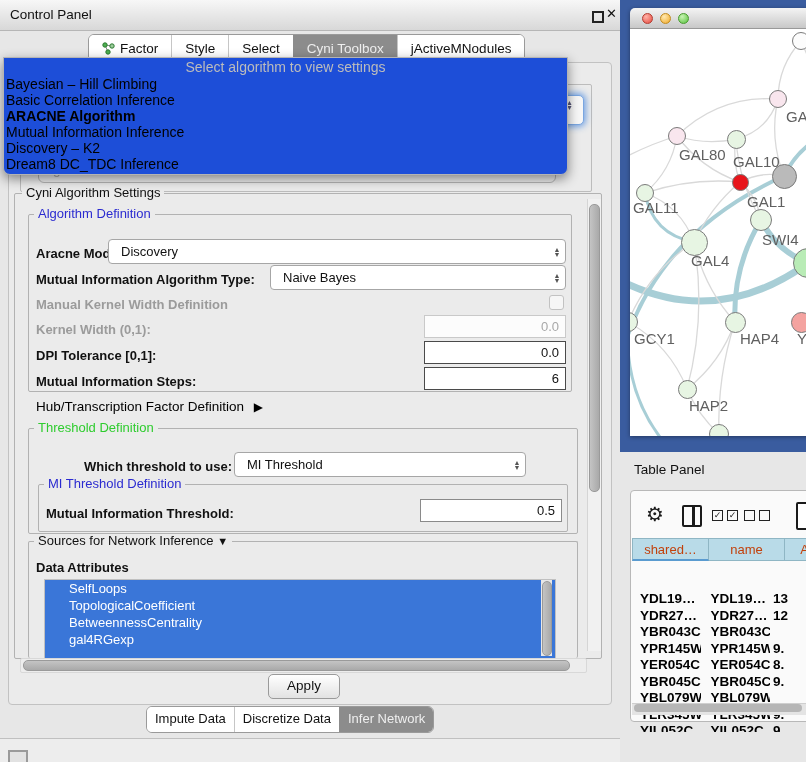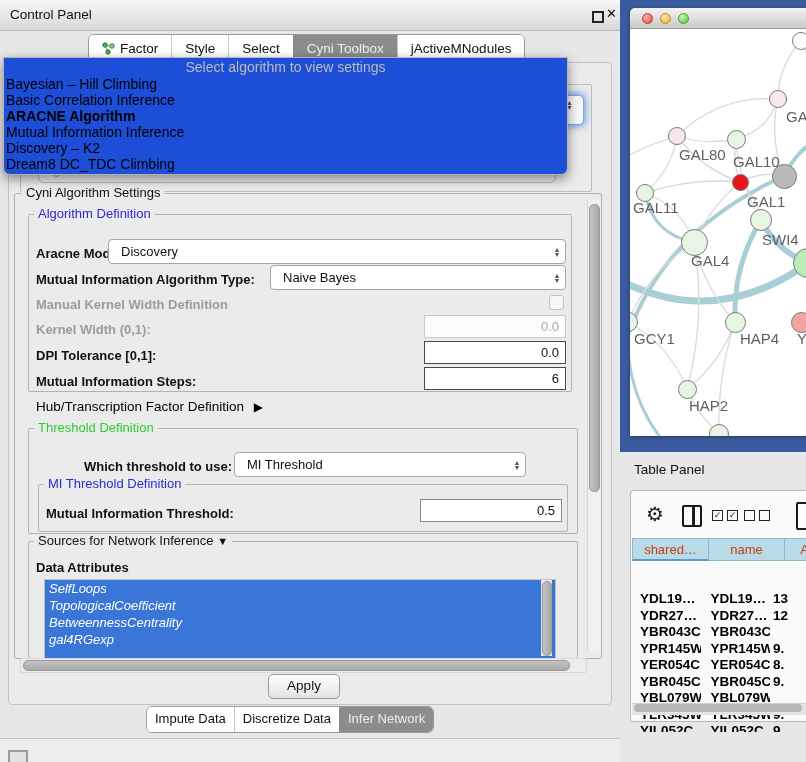--- a/index.html
+++ b/index.html
@@ -44,21 +44,21 @@
   .combo .arrows{width:16px;display:flex;flex-direction:column;align-items:center;color:#555;font-size:7px;line-height:5px;}
   .tfield{background:#fff;border:1px solid #4a4a4a;font-size:13px;color:#111;text-align:right;padding-right:6px;box-sizing:border-box;line-height:21px;}
   .tfield.disabled{border:1px solid #c9c9c9;color:#a8a8a8;background:#fcfcfc;}
   .checkbox{width:13px;height:13px;border:1px solid #c2c2c2;border-radius:3px;background:#f6f6f6;}
 
   .vscroll-track{background:#f1f1f1;border-left:1px solid #d5d5d5;}
   .scroll-thumb{background:linear-gradient(90deg,#c4c4c4,#a9a9a9);border-radius:5px;border:1px solid #9a9a9a;}
   .hscroll-track{background:#ededed;border:1px solid #d8d8d8;border-radius:2px;}
 
   .listbox{background:#3a76d8;border:1px solid #c0c0c0;overflow:hidden;}
-  .list-item{height:17px;line-height:17px;color:#fff;font-size:13px;padding-left:4px;background:#3a76d8;white-space:nowrap;font-style:italic;}
+  .list-item{height:17px;line-height:17px;color:#fff;font-size:13px;padding-left:24px;background:#3a76d8;white-space:nowrap;}
 
   .apply-btn{left:268px;top:674px;width:70px;height:23px;border:1px solid #9a9a9a;border-radius:5px;background:linear-gradient(#ffffff,#e2e2e2);font-size:13.5px;text-align:center;line-height:22px;color:#111;}
 
   .bottom-tabs{left:146px;top:706px;height:25px;display:flex;background:#fff;border:1px solid #9a9a9a;border-radius:6px;overflow:hidden;}
   .bottom-tab{padding:0 8px;line-height:24px;font-size:13px;color:#111;border-left:1px solid #c6c6c6;background:#fff;white-space:nowrap;}
   .bottom-tab:first-child{border-left:none;}
   .bottom-tab.sel{background:#8c8c8c;color:#efefef;border-left-color:#8c8c8c;}
 
   .corner-icon{left:8px;top:750px;width:16px;height:12px;border:2px solid #9a9a9a;background:#e2e2e2;}
 
@@ -139,21 +139,21 @@
       </div>
 
     <div class="abs dropdown">
       <div class="dd-placeholder">Select algorithm to view settings</div>
       <div id="dd-items">
           <div class="dd-item">Bayesian – Hill Climbing</div>
           <div class="dd-item">Basic Correlation Inference</div>
           <div class="dd-item bold">ARACNE Algorithm</div>
           <div class="dd-item">Mutual Information Inference</div>
           <div class="dd-item">Discovery – K2</div>
-          <div class="dd-item">Dream8 DC_TDC Climbing</div>
+          <div class="dd-item">Dream8 DC_TDC Inference</div>
         </div>
     </div>
 
     <div class="abs fs" style="left:14px;top:193px;width:586px;height:464px;"></div>
     <span class="fs-title" style="left:22px;top:186px;color:#111;">Cyni Algorithm Settings</span>
     <div class="abs vscroll-track" style="left:587px;top:199px;width:13px;height:452px;">
       <div class="scroll-thumb" style="position:absolute;left:1px;top:5px;width:9px;height:286px;"></div>
     </div>
 
     <div class="abs fs" style="left:28px;top:214px;width:542px;height:176px;"></div>

